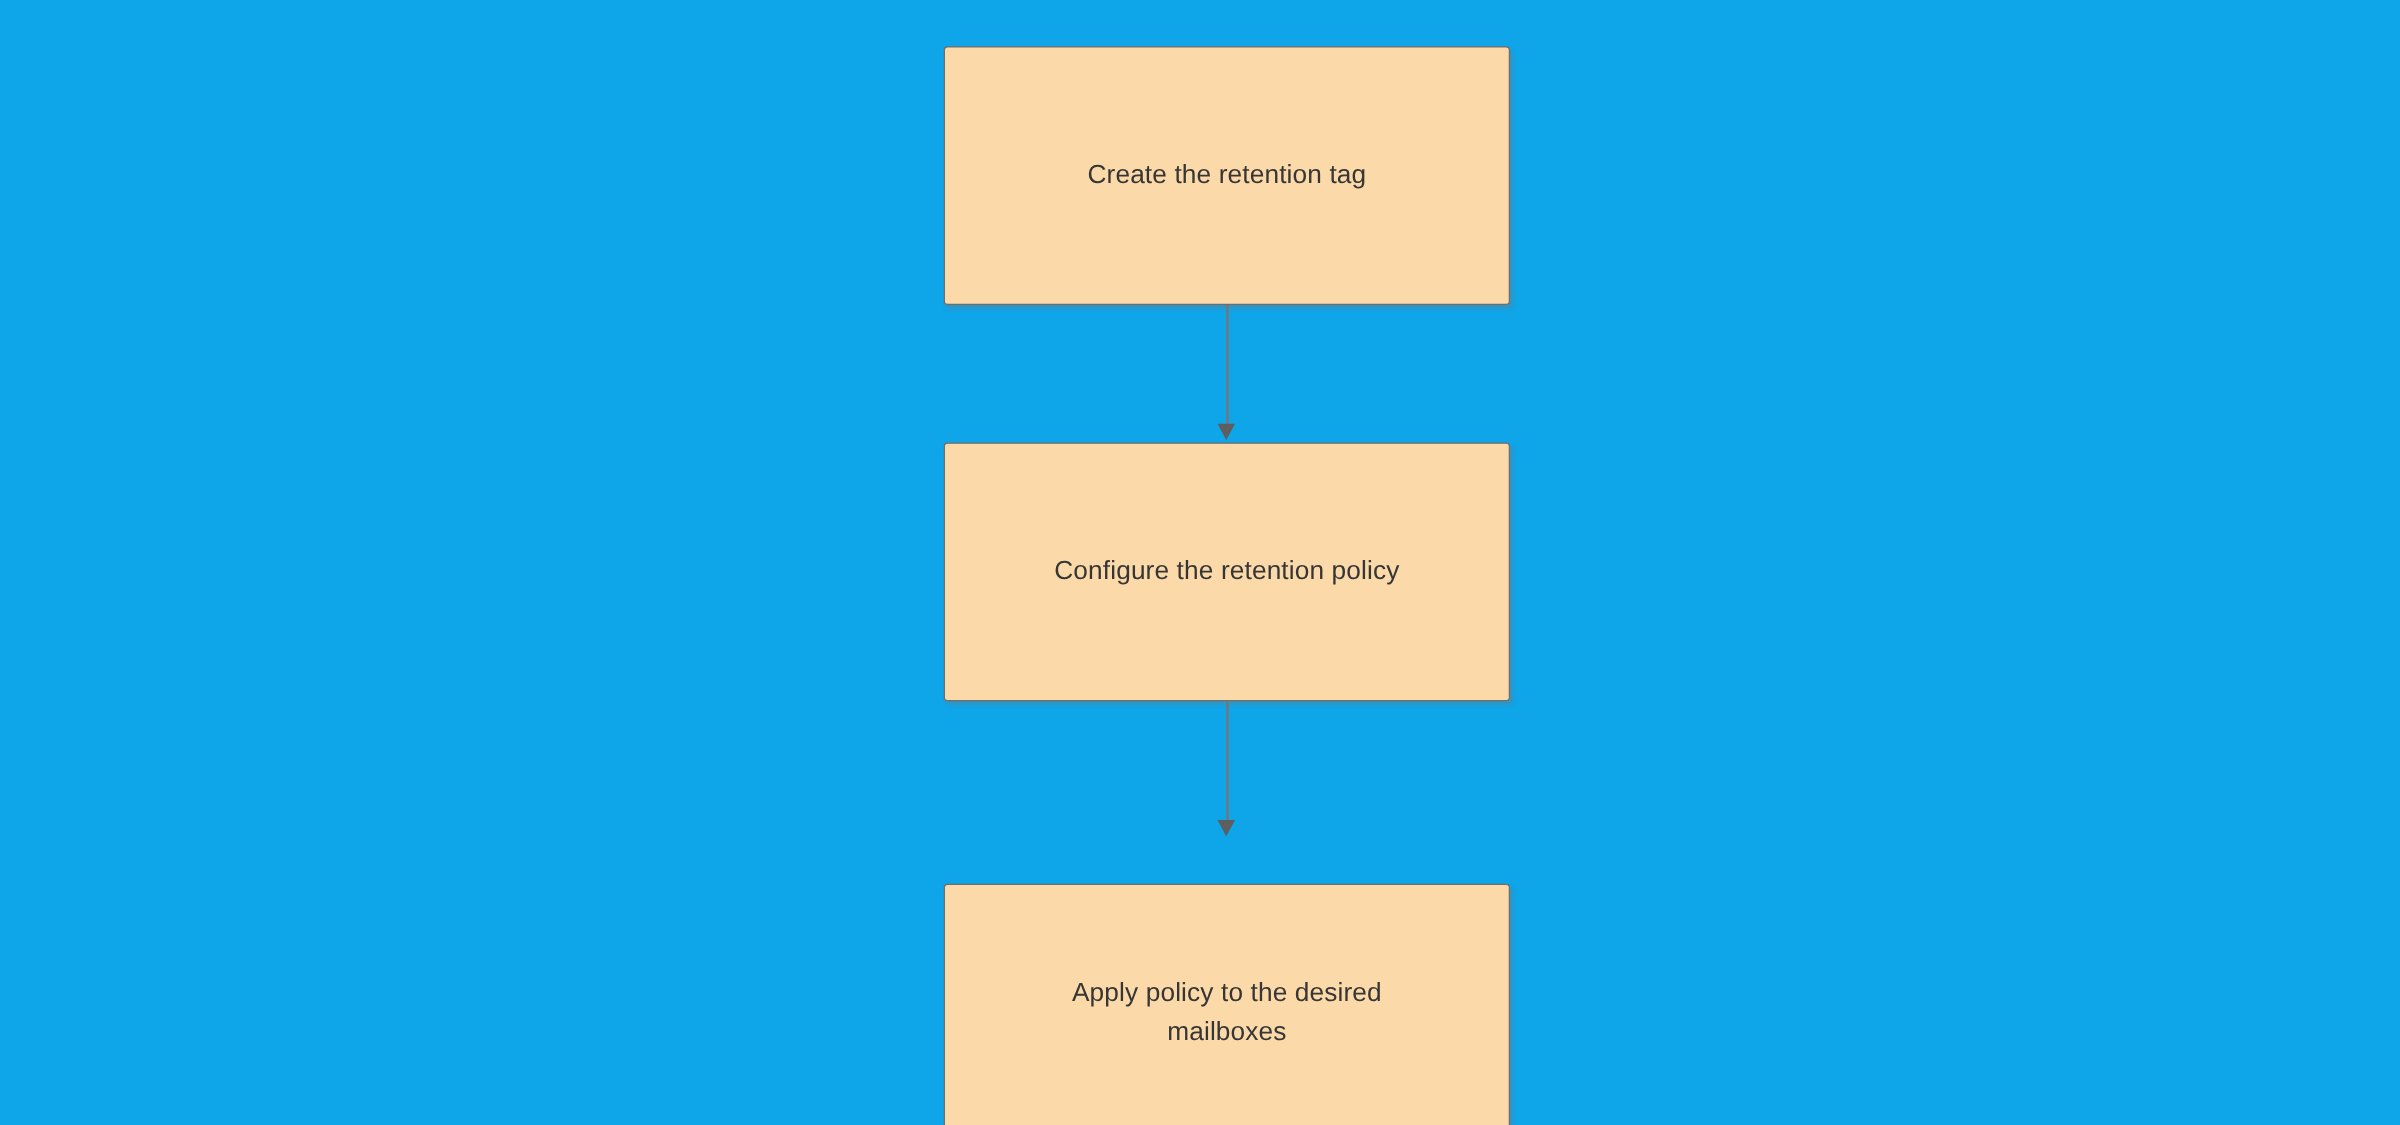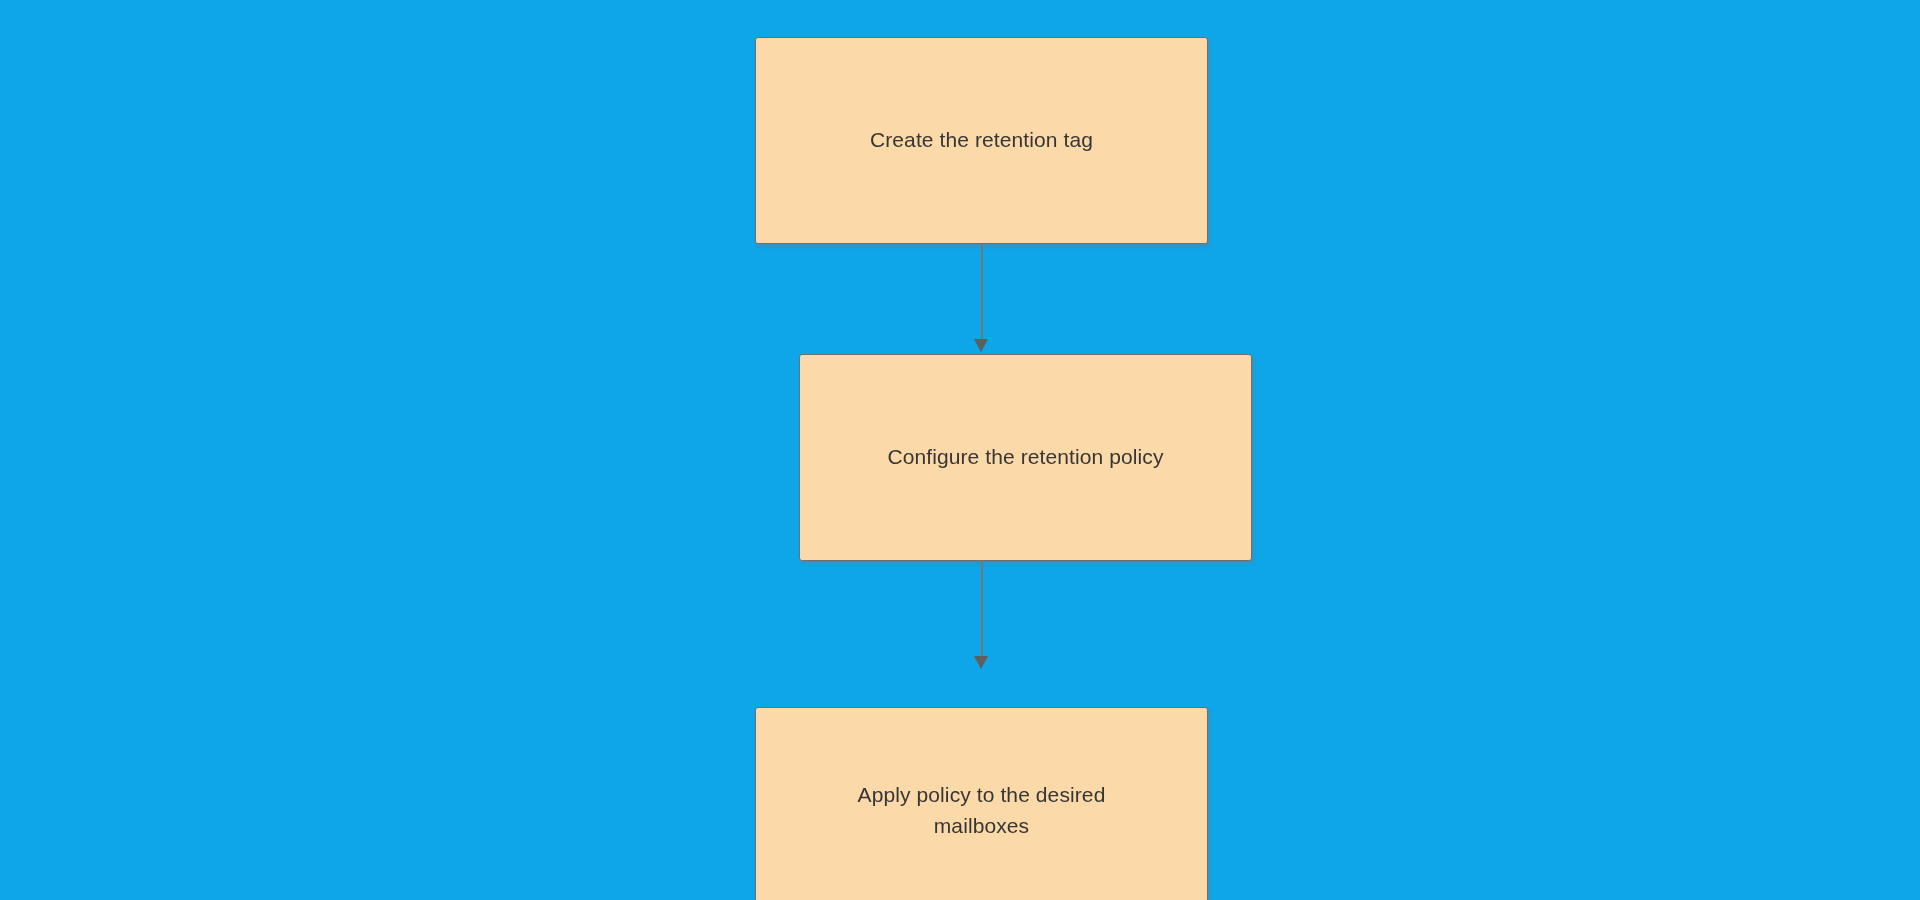--- a/index.html
+++ b/index.html
@@ -40,21 +40,21 @@
     font-size: 21px;
     line-height: 1.45;
     letter-spacing: 0.1px;
     padding: 0 18px;
     white-space: pre-line;
     font-family: "Liberation Sans", "DejaVu Sans", sans-serif;
   }
 
   
   #node-create-tag      { left: 755px; top:  37px; width: 453px; height: 207px; }
-  #node-configure-policy{ left: 799px; top: 354px; width: 453px; height: 207px; }
+  #node-configure-policy{ left: 755px; top: 354px; width: 453px; height: 207px; }
   #node-apply-policy    { left: 755px; top: 707px; width: 453px; height: 207px; }
 
   
   .flow-edge {
     position: absolute;
     width: 24px;
     pointer-events: none;
   }
   .flow-edge .edge-line {
     position: absolute;

